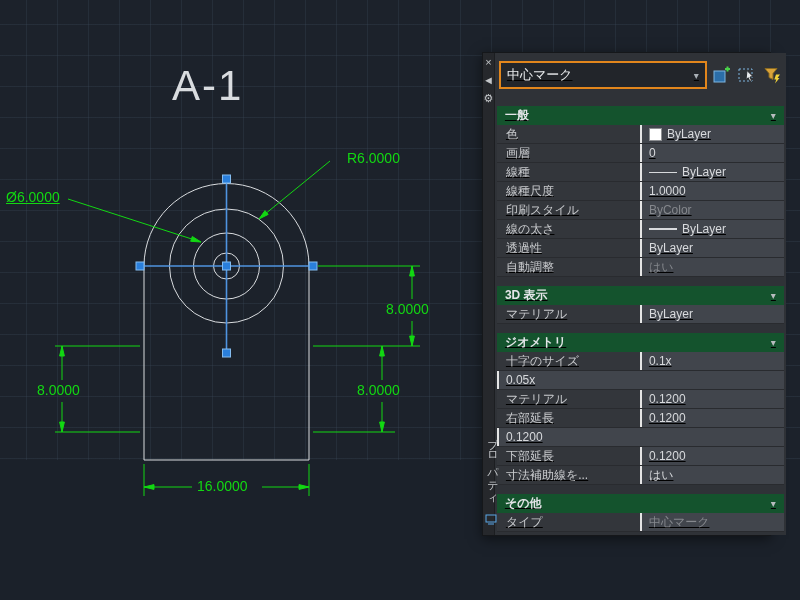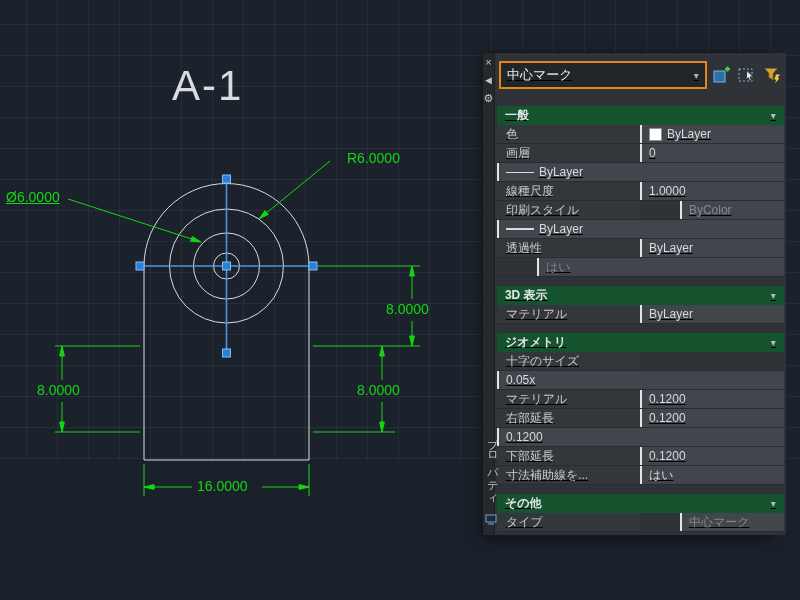--- a/index.html
+++ b/index.html
@@ -82,21 +82,21 @@
   .plabel{
     width:134px;background:#33363b;color:#c9cbce;font-size:12px;
     line-height:18px;padding-left:9px;overflow:hidden;white-space:nowrap;
     flex:0 0 auto;
   }
   .pvalue{
     flex:1;background:#41454c;color:#d8dadd;font-size:12px;
     line-height:18px;padding-left:7px;display:flex;align-items:center;
     gap:5px;border-left:2px solid #e5e5e5;overflow:hidden;white-space:nowrap;
   }
-  .pvalue.dimmed{color:#85888d;margin-left:40px;}
+  .pvalue.dimmed{color:#85888d;}
   .swatch{
     width:11px;height:11px;background:#ffffff;border:1px solid #8d8f92;
     display:inline-block;flex:0 0 auto;
   }
   .ltline{
     width:28px;height:0;border-top:1px solid #d8dadd;display:inline-block;
     flex:0 0 auto;
   }
   .ltline.thick{border-top-width:2px;}
 </style>
@@ -219,50 +219,53 @@
             <span>ByLayer</span>
           </div>
       </div>
       <div class="prow">
         <div class="plabel">画層</div>
         <div class="pvalue">
             <span>0</span>
           </div>
       </div>
       <div class="prow">
+        <div class="plabel">線種</div>
         <div class="pvalue">
             <span class="ltline"></span>
             <span>ByLayer</span>
           </div>
       </div>
       <div class="prow">
         <div class="plabel">線種尺度</div>
         <div class="pvalue">
             <span>1.0000</span>
           </div>
       </div>
       <div class="prow">
         <div class="plabel">印刷スタイル</div>
         <div class="pvalue dimmed">
             <span>ByColor</span>
           </div>
       </div>
       <div class="prow">
+        <div class="plabel">線の太さ</div>
         <div class="pvalue">
             <span class="ltline thick"></span>
             <span>ByLayer</span>
           </div>
       </div>
       <div class="prow">
         <div class="plabel">透過性</div>
         <div class="pvalue">
             <span>ByLayer</span>
           </div>
       </div>
       <div class="prow">
+        <div class="plabel">自動調整</div>
         <div class="pvalue dimmed">
             <span>はい</span>
           </div>
       </div>
 
       <div class="prop-header">
         <span>3D 表示</span>
         <span class="chev">▾</span>
       </div>
       <div class="prow">
@@ -271,20 +274,23 @@
             <span>ByLayer</span>
           </div>
       </div>
 
       <div class="prop-header">
         <span>ジオメトリ</span>
         <span class="chev">▾</span>
       </div>
       <div class="prow">
         <div class="plabel">十字のサイズ</div>
+        <div class="pvalue">
+            <span>0.1x</span>
+          </div>
       </div>
       <div class="prow">
         <div class="pvalue">
             <span>0.05x</span>
           </div>
       </div>
       <div class="prow">
         <div class="plabel">マテリアル</div>
         <div class="pvalue">
             <span>0.1200</span>

